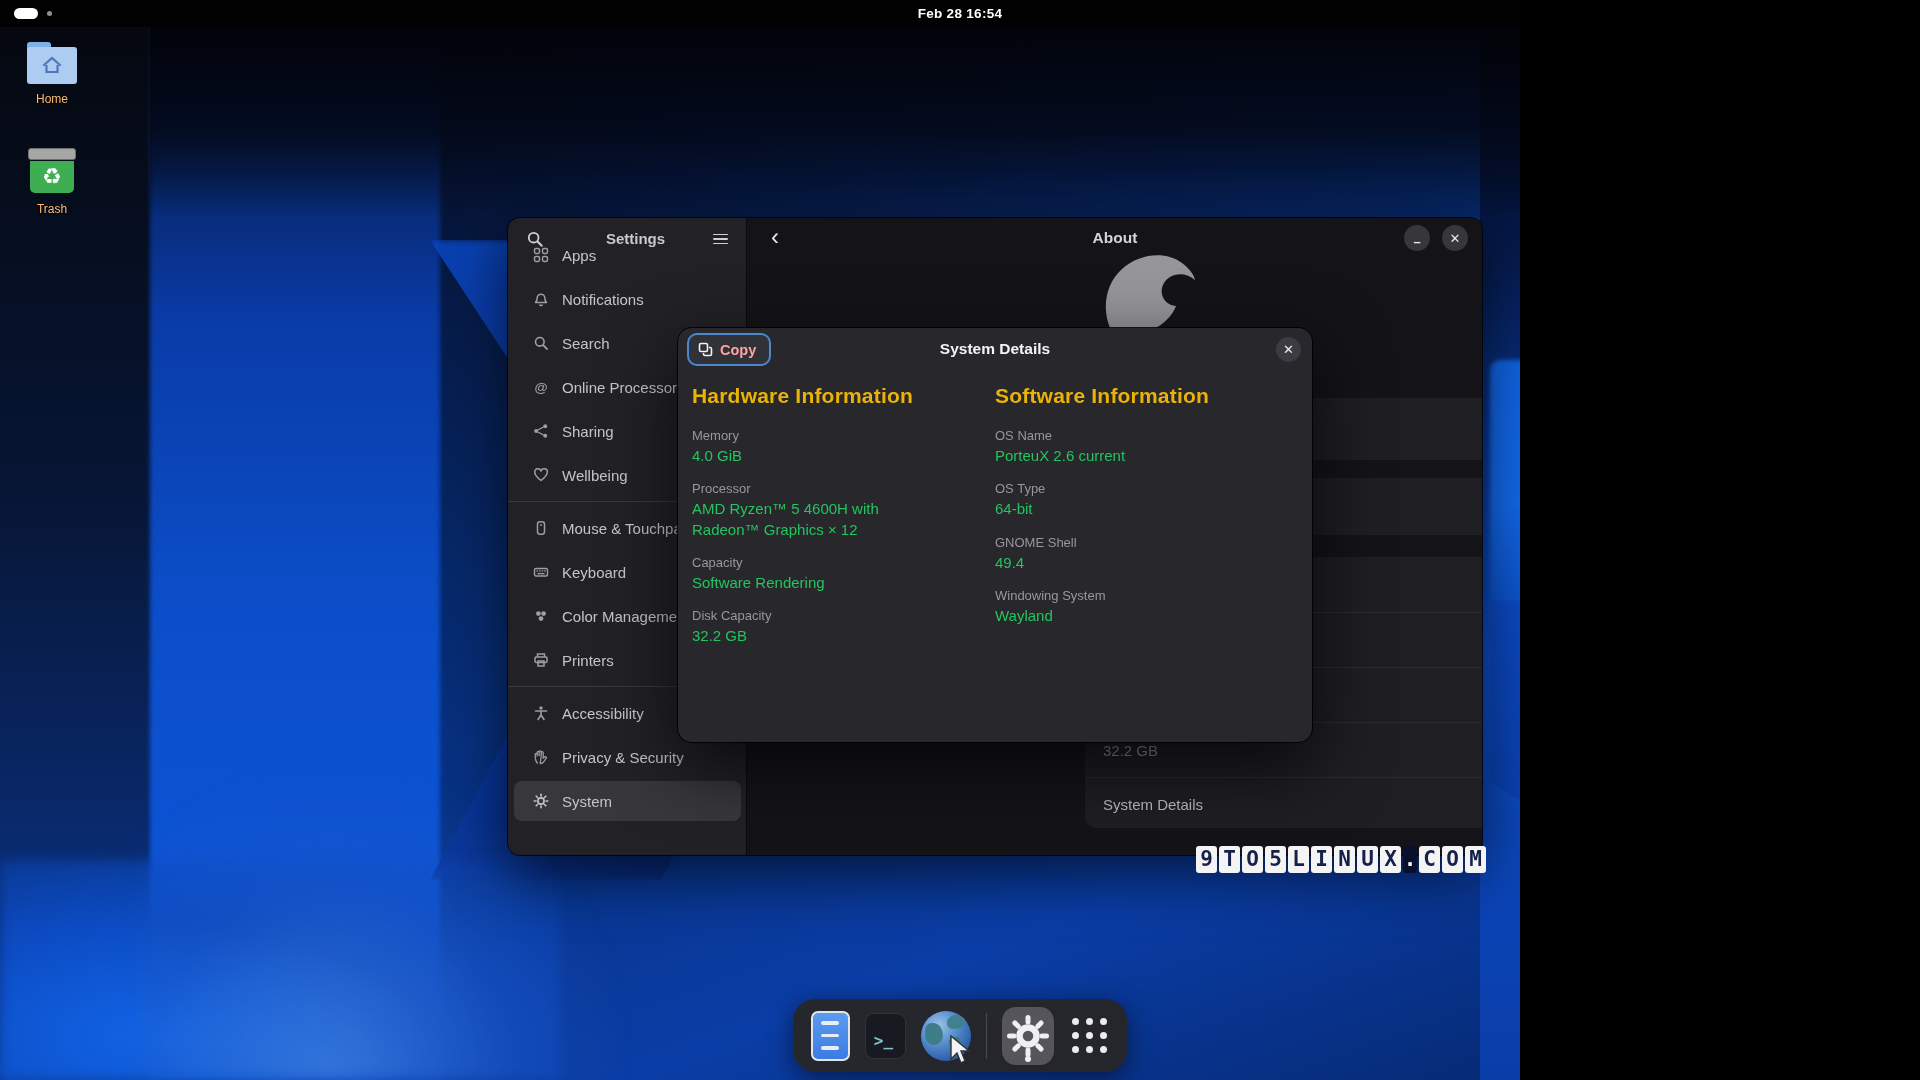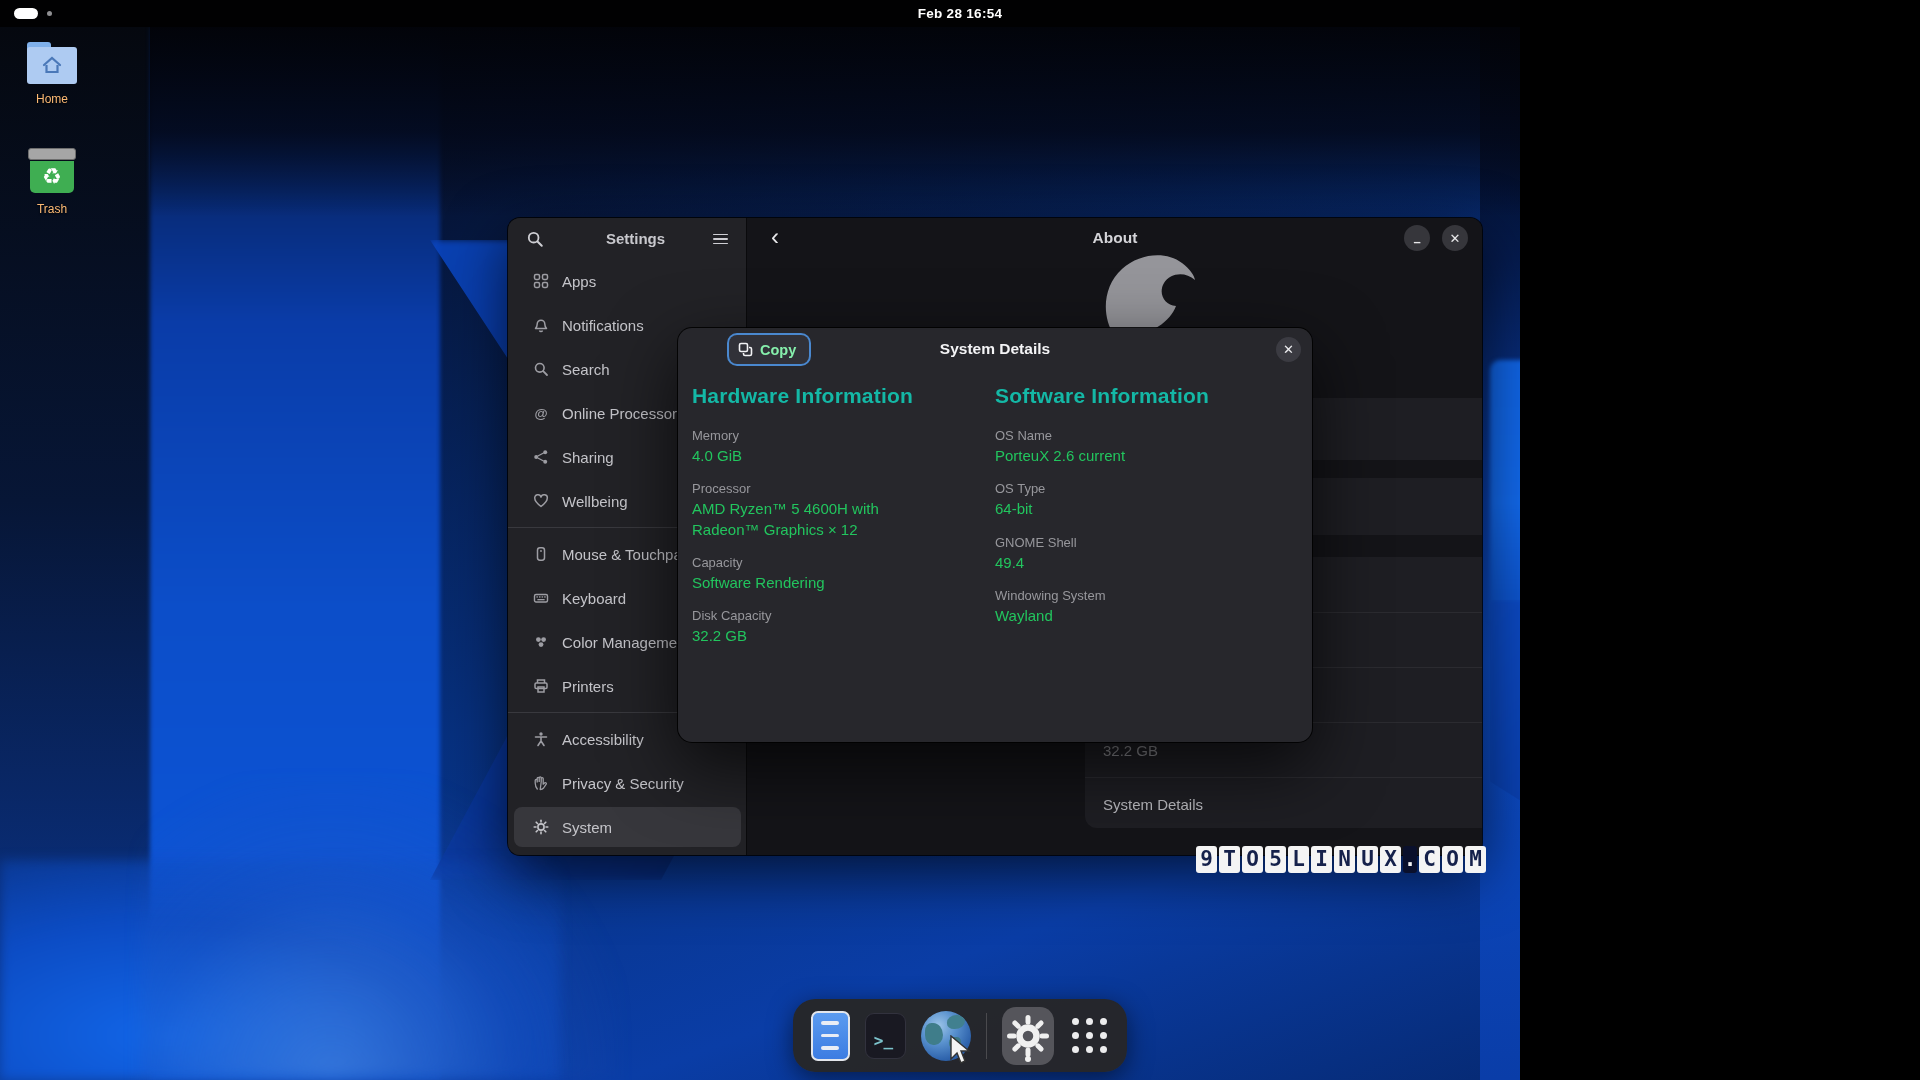--- a/index.html
+++ b/index.html
@@ -57,21 +57,21 @@
   .window { position:absolute; left:508px; top:218px; width:974px; height:637px; border-radius:12px;
       background:#141418; box-shadow:0 18px 60px rgba(0,0,0,.65), 0 0 0 1px rgba(0,0,0,.8); z-index:10; overflow:hidden; }
   .sidebar { position:absolute; left:0; top:0; width:239px; height:637px; background:#222226; border-right:1px solid #0a0a0c; }
   .sb-header { position:absolute; left:0; top:0; width:239px; height:40px; display:flex; align-items:center; }
   .sb-title { position:absolute; left:8px; width:239px; text-align:center; color:#c8c8cd; font-weight:bold; font-size:15px; }
   .iconbtn { position:absolute; top:8px; width:26px; height:26px; border-radius:6px; display:flex; align-items:center; justify-content:center; color:#cfcfd4; }
   .sb-search { left:14px; } .sb-menu { right:14px; }
   .hamb { width:15px; height:11px; display:flex; flex-direction:column; justify-content:space-between; }
   .hamb i { display:block; height:1.8px; background:#cfcfd4; border-radius:1px; }
 
-  .sb-list { position:absolute; left:0; top:41px; width:239px; }
+  .sb-list { position:absolute; left:0; top:15px; width:239px; }
   .sb-item { position:relative; height:44px; display:flex; align-items:center; padding-left:24px; gap:13px;
       color:#c4c4c9; font-size:15px; }
   .sb-item .ic { width:17px; height:17px; color:#9d9da3; flex:0 0 17px; display:flex; align-items:center; justify-content:center; }
   .sb-item.selected::before { content:""; position:absolute; left:6px; right:6px; top:2px; bottom:2px; border-radius:8px; background:#37373c; }
   .sb-item > * { position:relative; }
   .sb-div { height:9px; display:flex; align-items:center; }
   .sb-div i { display:block; height:1px; background:#39393e; width:100%; }
 
   .content { position:absolute; left:240px; top:0; width:734px; height:637px; background:#141418; }
   .ct-header { position:absolute; left:0; top:0; width:734px; height:40px; }
@@ -93,26 +93,26 @@
   .row.r-sysdet { height:53px; color:#b9b9be; }
 
   
   .dialog { position:absolute; left:678px; top:328px; width:634px; height:414px; border-radius:14px; background:#27272c;
       box-shadow:0 24px 70px rgba(0,0,0,.7), 0 0 0 1px rgba(0,0,0,.85); z-index:30; }
   .dlg-header { position:absolute; left:0; top:0; width:634px; height:42px; }
   .dlg-title { position:absolute; left:0; width:634px; top:0; height:42px; text-align:center; line-height:42px;
       color:#f4f4f6; font-weight:bold; font-size:15.5px; }
   .copy-btn { position:absolute; left:11px; top:7px; height:29px; padding:0 13px 0 9px; border-radius:8px;
       background:#313138; border:none; box-shadow:0 0 0 2px #4a88cf; display:flex; align-items:center; gap:7px;
-      color:#86efac; font-weight:bold; font-size:14.5px;margin-left:40px; }
+      color:#fca5a5; font-weight:bold; font-size:14.5px; }
   .dlg-close { position:absolute; right:11px; top:9px; width:25px; height:25px; border-radius:50%; background:#3b3b42;
       color:#ededf0; font-size:13px; font-weight:bold; display:flex; align-items:center; justify-content:center; }
   .dlg-body { position:absolute; left:0; top:42px; width:634px; display:flex; padding:14px 14px 0 14px; }
   .dlg-col { width:363px; }
-  .dlg-col h2 { color:#14b8a6; font-size:21px; font-weight:bold; margin-bottom:20px; letter-spacing:.2px; }
+  .dlg-col h2 { color:#eab308; font-size:21px; font-weight:bold; margin-bottom:20px; letter-spacing:.2px; }
   .fld { margin-bottom:15px; }
   .fld .flabel { color:#97979c; font-size:13px; margin-bottom:3px; }
   .fld .fvalue { color:#22c55e; font-size:15px; line-height:1.35; max-width:250px; }
 
   
   .dock { position:absolute; left:793px; top:999px; width:334px; height:73px; border-radius:22px; background:rgba(38,38,40,.97);
       display:flex; align-items:center; padding:0 18px; gap:15px; z-index:20; box-shadow:0 6px 24px rgba(0,0,0,.5); }
   .dock-files { width:44px; height:50px; border-radius:7px; background:linear-gradient(180deg,#5b9bf0,#3c7ce2);
       border:2.5px solid #e3e6ec; display:flex; flex-direction:column; align-items:center; justify-content:space-evenly; }
   .dock-files i { display:block; width:18px; height:3.5px; border-radius:2px; background:#e9edf5; }

